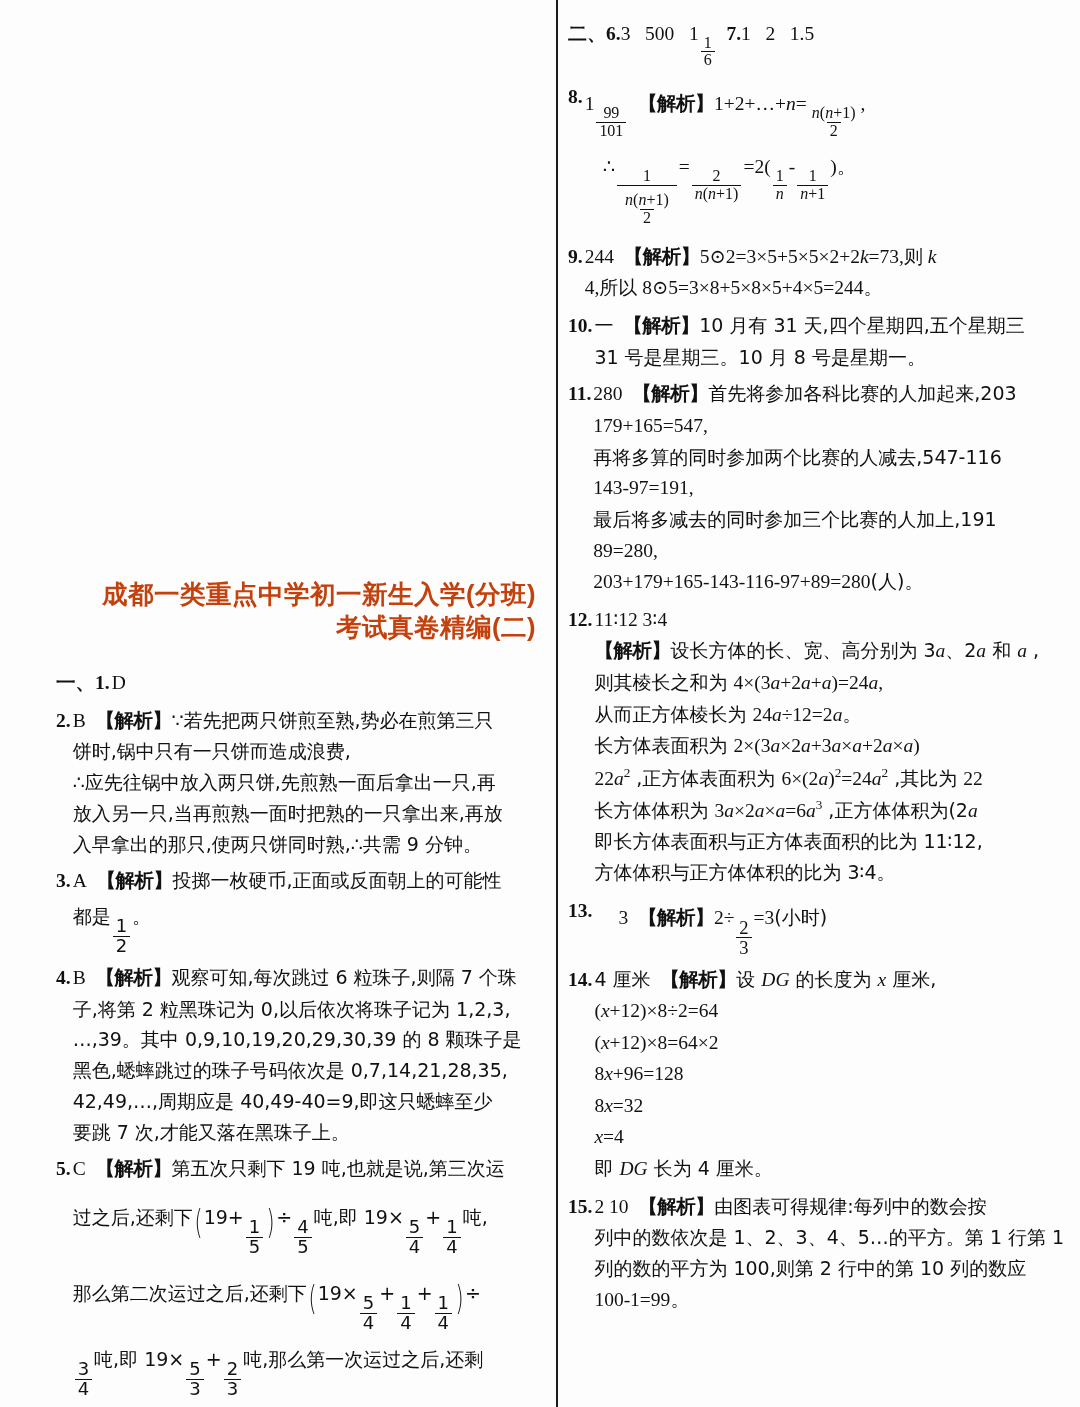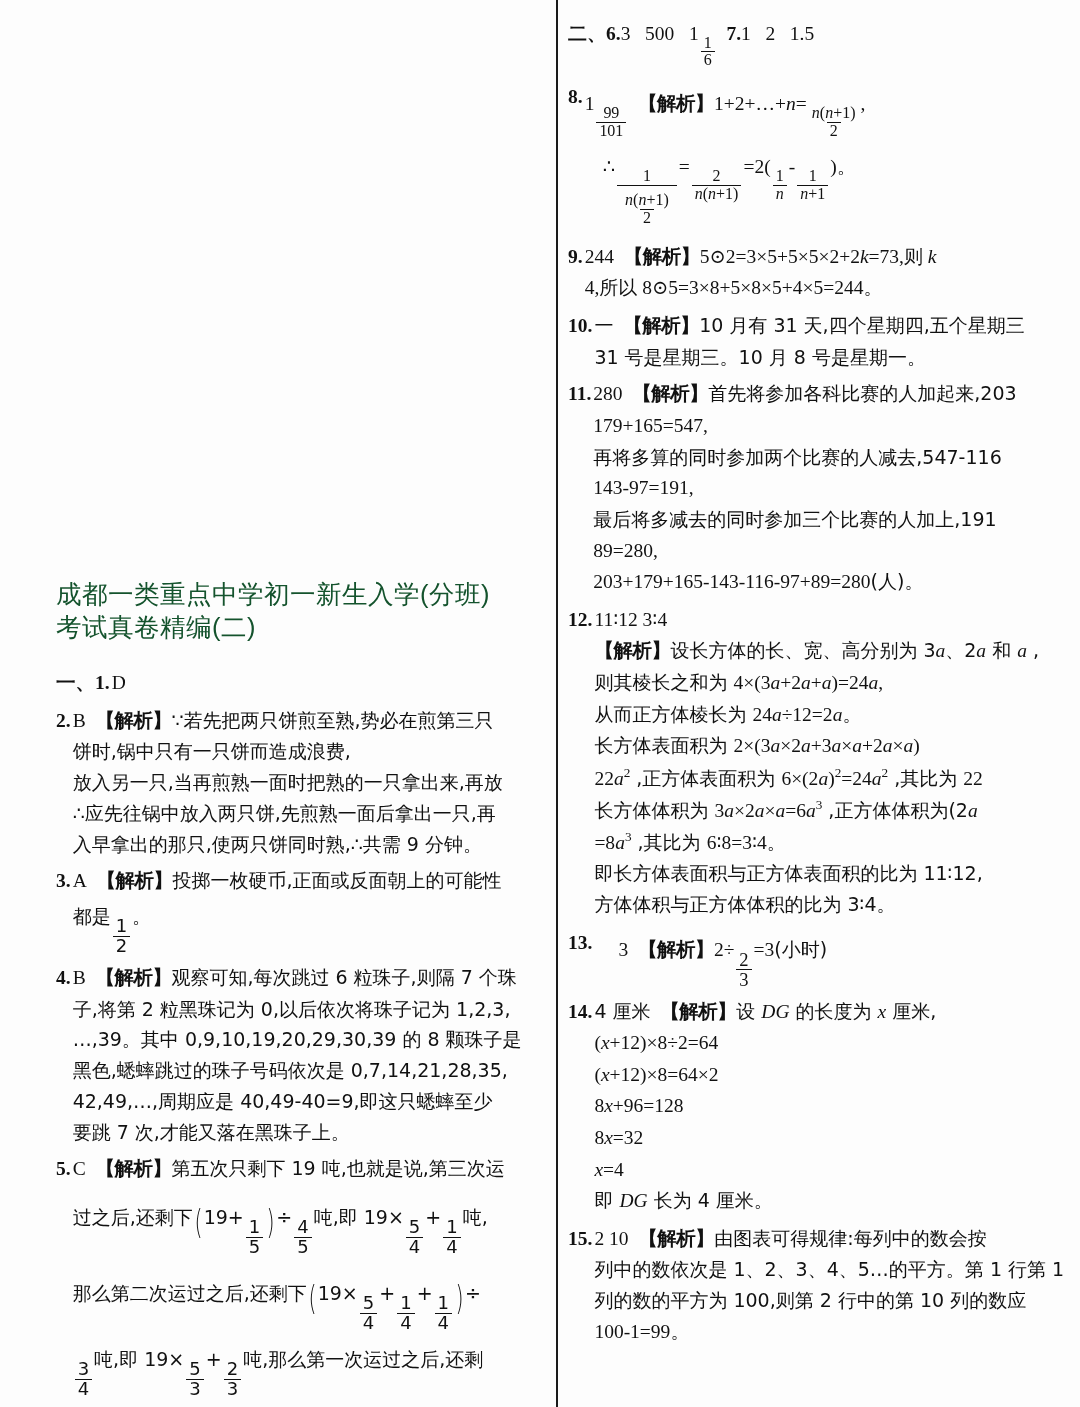--- a/index.html
+++ b/index.html
@@ -43,27 +43,27 @@
   .col-right {
     left: 558px;
     width: 522px;
     height: 1407px;
     padding: 18px 0 12px 10px;
   }
 
   
   .title-block {
     margin-top: 578px;
-    text-align: left;
+    text-align: right;
     font-family: "Liberation Sans", "DejaVu Sans", sans-serif;
-    font-weight: normal;
+    font-weight: bold;
     font-size: 25.5px;
     line-height: 1.28;
     letter-spacing: 0.5px;
-    color: #14532d;
+    color: #c2410c;
   }
   .title-line { white-space: nowrap; }
 
   
   .ans {
     display: flex;
     align-items: flex-start;
     margin-top: 6px;
     font-size: 19.5px;
     line-height: 1.62;
@@ -152,22 +152,22 @@
       <div class="ans-body">
         <span class="ln">D</span>
       </div>
     </div>
 
     <div class="ans">
       <span class="ans-num">2.</span>
       <div class="ans-body">
         <span class="ln"><span>B</span>&nbsp;&nbsp;<span class="jx">【解析】</span><span class="cn">∵若先把两只饼煎至熟,势必在煎第三只</span></span>
         <span class="ln cn">饼时,锅中只有一只饼而造成浪费,</span>
+        <span class="ln cn">∴应先往锅中放入两只饼,先煎熟一面后拿出一只,再</span>
         <span class="ln cn">放入另一只,当再煎熟一面时把熟的一只拿出来,再放</span>
-        <span class="ln cn">∴应先往锅中放入两只饼,先煎熟一面后拿出一只,再</span>
         <span class="ln cn">入早拿出的那只,使两只饼同时熟,∴共需 9 分钟。</span>
       </div>
     </div>
 
     <div class="ans">
       <span class="ans-num">3.</span>
       <div class="ans-body">
         <span class="ln"><span>A</span>&nbsp;&nbsp;<span class="jx">【解析】</span><span class="cn">投掷一枚硬币,正面或反面朝上的可能性</span></span>
         <span class="ln cn" style="line-height:2.0;">都是<span class="frac big">
               <span class="num">1</span>
@@ -302,21 +302,20 @@
     <div class="ans">
       <span class="ans-num">12.</span>
       <div class="ans-body">
         <span class="ln">11∶12   3∶4</span>
         <span class="ln"><span class="jx">【解析】</span><span class="cn">设长方体的长、宽、高分别为 3</span><span class="mi">a</span><span class="cn">、2</span><span class="mi">a</span><span class="cn"> 和 </span><span class="mi">a</span><span class="cn"> ,</span></span>
         <span class="ln"><span class="cn">则其棱长之和为 </span>4×(3<span class="mi">a</span>+2<span class="mi">a</span>+<span class="mi">a</span>)=24<span class="mi">a</span>,</span>
         <span class="ln"><span class="cn">从而正方体棱长为 </span>24<span class="mi">a</span>÷12=2<span class="mi">a</span><span class="cn">。</span></span>
         <span class="ln"><span class="cn">长方体表面积为 </span>2×(3<span class="mi">a</span>×2<span class="mi">a</span>+3<span class="mi">a</span>×<span class="mi">a</span>+2<span class="mi">a</span>×<span class="mi">a</span>)</span>
         <span class="ln">22<span class="mi">a</span><span class="sup">2</span><span class="cn"> ,正方体表面积为 </span>6×(2<span class="mi">a</span>)<span class="sup">2</span>=24<span class="mi">a</span><span class="sup">2</span><span class="cn"> ,其比为 </span>22</span>
         <span class="ln"><span class="cn">长方体体积为 </span>3<span class="mi">a</span>×2<span class="mi">a</span>×<span class="mi">a</span>=6<span class="mi">a</span><span class="sup">3</span><span class="cn"> ,正方体体积为(2</span><span class="mi">a</span></span>
-        <span class="ln">=8<span class="mi">a</span><span class="sup">3</span><span class="cn"> ,其比为 </span>6∶8=3∶4<span class="cn">。</span></span>
         <span class="ln cn">即长方体表面积与正方体表面积的比为 11∶12,</span>
         <span class="ln cn">方体体积与正方体体积的比为 3∶4。</span>
       </div>
     </div>
 
     <div class="ans" style="margin-top:8px;gap:24px;">
       <span class="ans-num">13.</span>
       <div class="ans-body">
         <span class="ln" style="line-height:2.3;"><span>3</span>&nbsp;&nbsp;<span class="jx">【解析】</span>2÷<span class="frac big">
               <span class="num">2</span>

